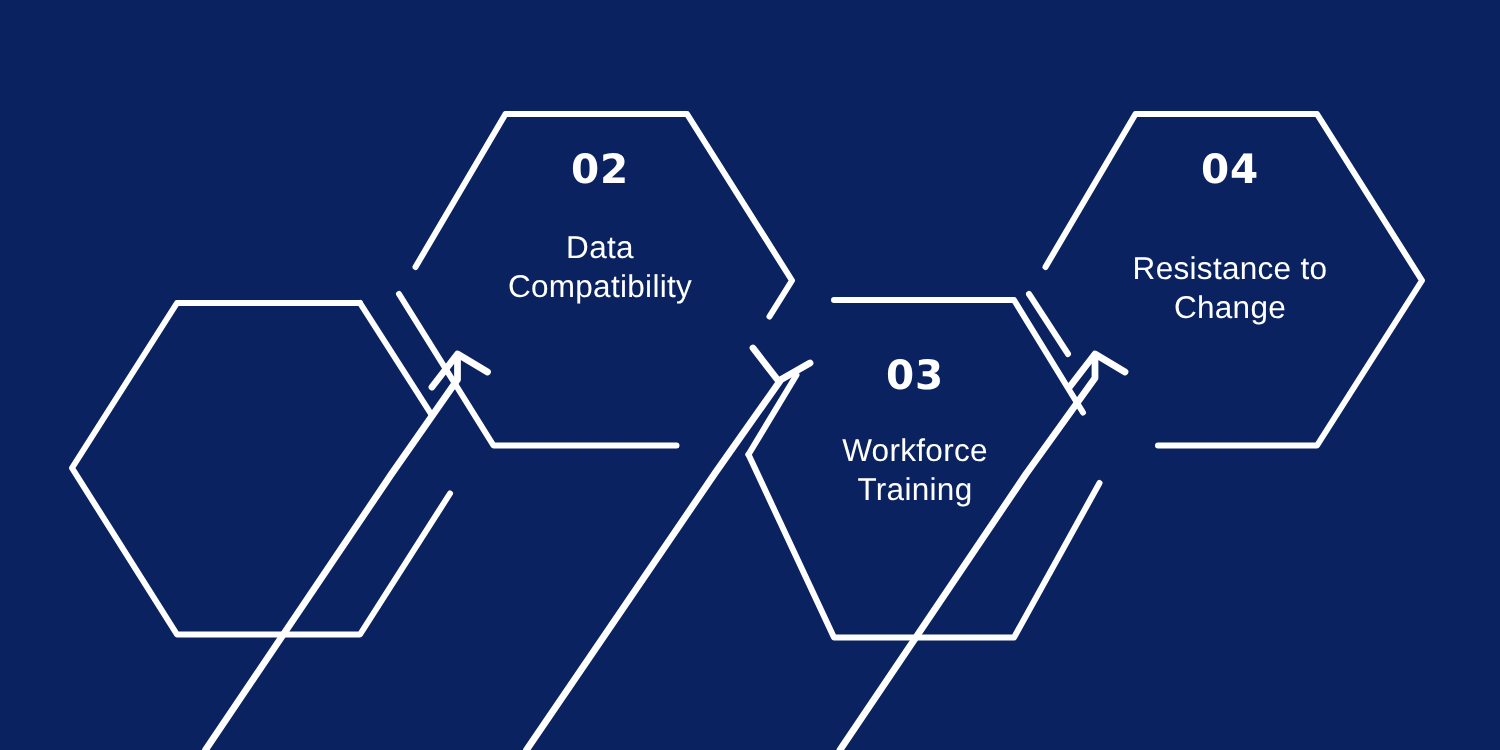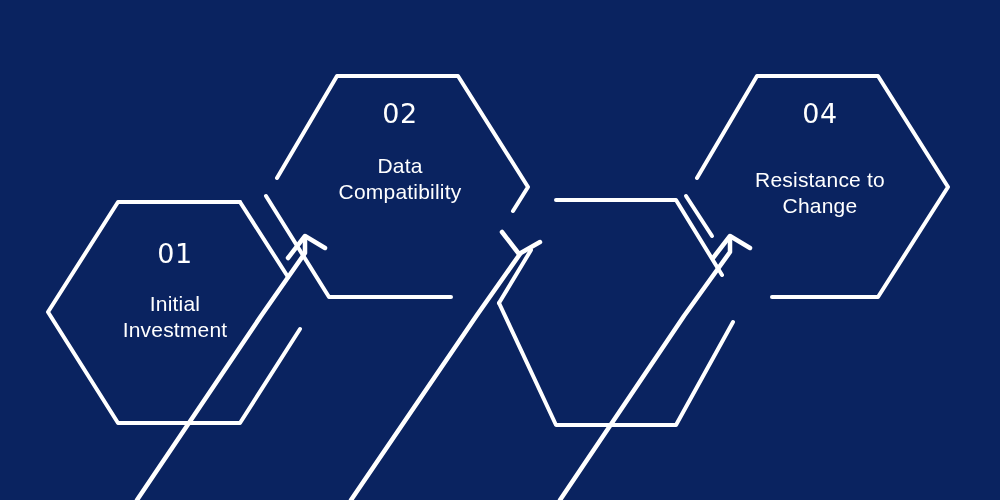--- a/index.html
+++ b/index.html
@@ -48,21 +48,21 @@
     stroke-linejoin: round;
   }
   .step-node {
     position: absolute;
     width: 260px;
     text-align: center;
     color: #ffffff;
   }
   .step-number {
     font-family: "DejaVu Sans", sans-serif;
-    font-weight: 400;
+    font-weight: 700;
     font-size: 27px;
     letter-spacing: 0.5px;
     line-height: 1;
     color: #ffffff;
   }
   .step-label {
     font-family: "Liberation Sans", sans-serif;
     font-weight: 300;
     font-size: 21px;
     line-height: 1.24;
@@ -103,32 +103,32 @@
     <path class="arrow-head" d="M 288 258 L 305 236 L 325 248"></path>
 
     <path class="connector-path" d="M 351 500 L 477 315 L 520 254"></path>
     <path class="arrow-head" d="M 502 232 L 519 254 L 540 242"></path>
 
     <path class="connector-path" d="M 560 500 L 684 316 L 730 252 L 730 237"></path>
     <path class="arrow-head" d="M 713 258 L 730 236 L 750 248"></path>
 
   </svg>
 
-  <div class="step-node node-01">
-    <div class="step-number">01</div>
-    <div class="step-label">Initial
-Investment</div>
-  </div>
 
   <div class="step-node node-02">
     <div class="step-number">02</div>
     <div class="step-label">Data
 Compatibility</div>
   </div>
 
+  <div class="step-node node-03">
+    <div class="step-number">03</div>
+    <div class="step-label">Workforce
+Training</div>
+  </div>
 
   <div class="step-node node-04">
     <div class="step-number">04</div>
     <div class="step-label">Resistance to
 Change</div>
   </div>
 
 </div>
 
 </body></html>

